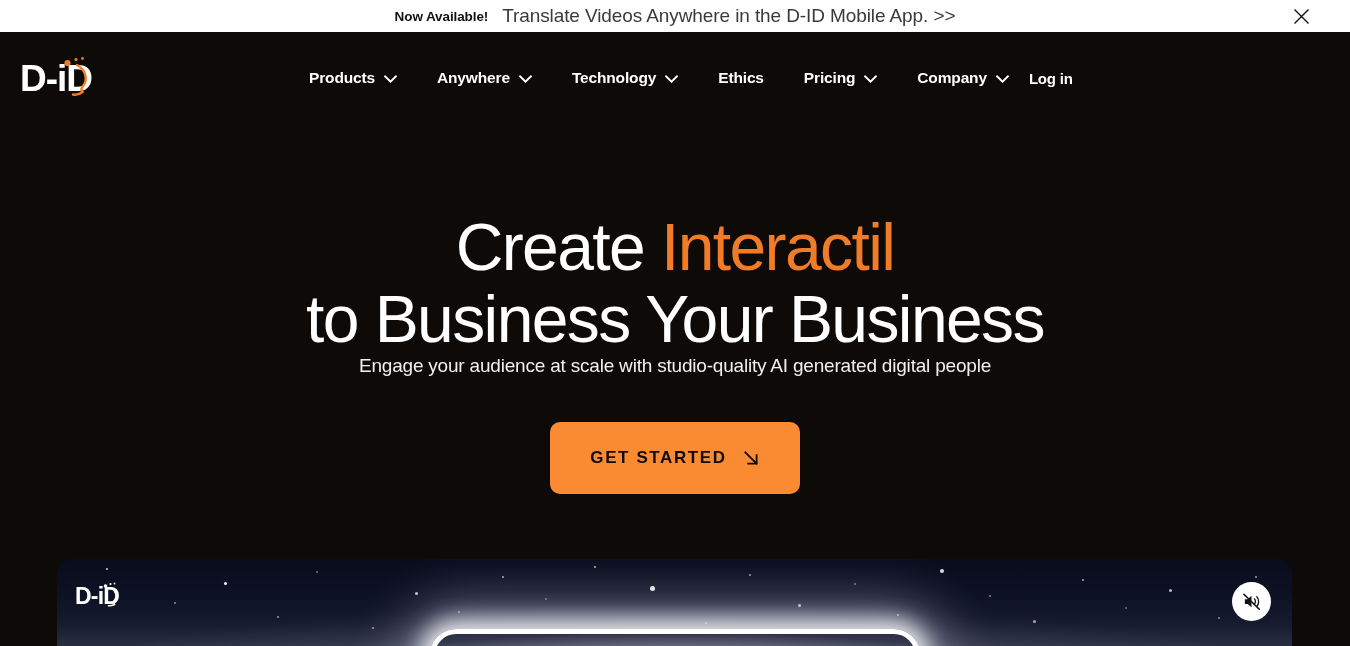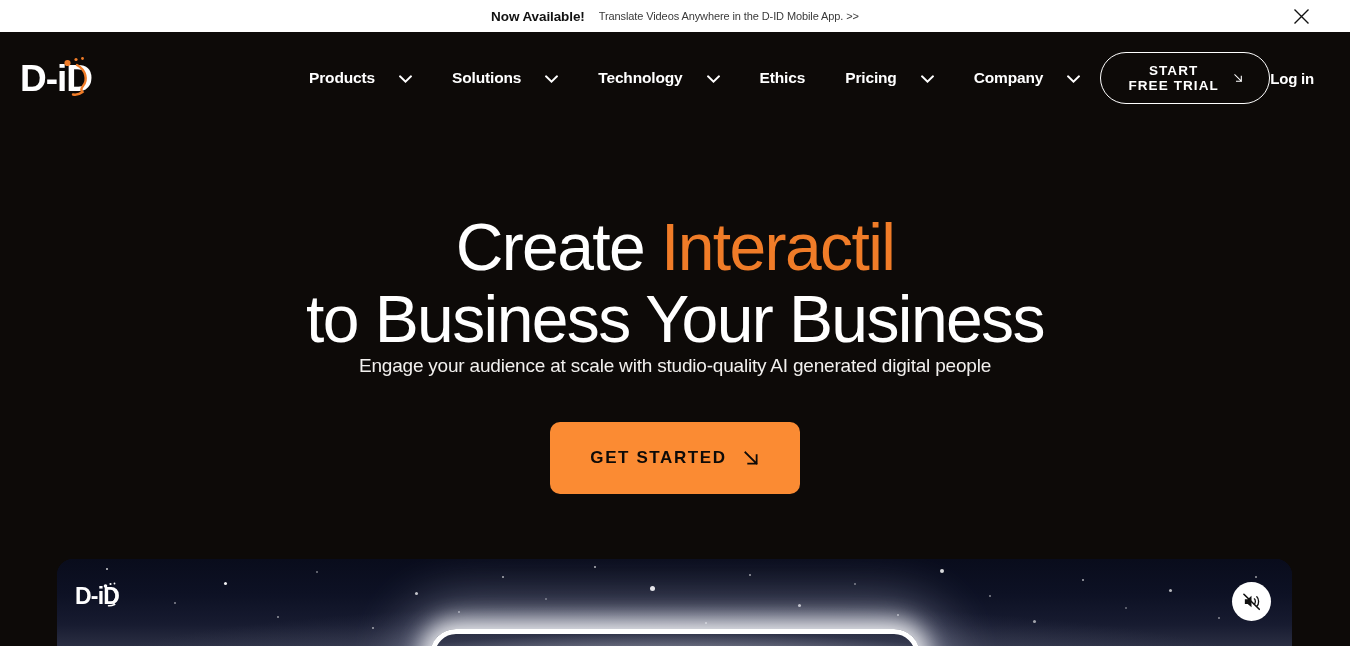--- a/index.html
+++ b/index.html
@@ -20,21 +20,21 @@
     justify-content:center;
     gap:14px;
   }
   .announce-strong{
     font-size:13.5px;
     font-weight:700;
     color:#111111;
     letter-spacing:-0.1px;
   }
   .announce-text{
-    font-size:11px;
+    font-size:19px;
     font-weight:400;
     color:#3a3a3a;
     letter-spacing:-0.1px;
     text-decoration:none;
   }
   .announce-close{
     position:absolute;
     right:38px; top:50%;
     transform:translateY(-50%);
     width:22px; height:22px;
@@ -63,21 +63,21 @@
 
   .nav{
     display:flex;
     align-items:center;
     gap:0px;
     margin-left:197px;
   }
   .nav-item{
     display:flex;
     align-items:center;
-    gap:24px;
+    gap:9px;
     padding:10px 20px;
     color:#ffffff;
     font-size:15.5px;
     font-weight:600;
     letter-spacing:-0.15px;
     cursor:pointer;
     white-space:nowrap;
   }
   .chev{ display:block; margin-top:2px; }
 
@@ -228,21 +228,21 @@
   </div>
 
   <nav class="nav">
     <div class="nav-item">
       <span>Products</span>
       <svg class="chev" width="13" height="8" viewBox="0 0 13 8">
         <path d="M1 1.3 L6.5 6.7 L12 1.3" stroke="#fff" stroke-width="1.9" fill="none" stroke-linecap="round"></path>
       </svg>
     </div>
     <div class="nav-item">
-      <span>Solutions</span>
+      <span>Anywhere</span>
       <svg class="chev" width="13" height="8" viewBox="0 0 13 8">
         <path d="M1 1.3 L6.5 6.7 L12 1.3" stroke="#fff" stroke-width="1.9" fill="none" stroke-linecap="round"></path>
       </svg>
     </div>
     <div class="nav-item">
       <span>Technology</span>
       <svg class="chev" width="13" height="8" viewBox="0 0 13 8">
         <path d="M1 1.3 L6.5 6.7 L12 1.3" stroke="#fff" stroke-width="1.9" fill="none" stroke-linecap="round"></path>
       </svg>
     </div>
@@ -256,26 +256,20 @@
       </svg>
     </div>
     <div class="nav-item">
       <span>Company</span>
       <svg class="chev" width="13" height="8" viewBox="0 0 13 8">
         <path d="M1 1.3 L6.5 6.7 L12 1.3" stroke="#fff" stroke-width="1.9" fill="none" stroke-linecap="round"></path>
       </svg>
     </div>
   </nav>
 
-  <button class="trial-btn">
-    <span>START FREE TRIAL</span>
-    <svg width="16" height="16" viewBox="0 0 16 16">
-      <path d="M3 3 L13 13 M13 5.5 L13 13 L5.5 13" stroke="#fff" stroke-width="1.7" fill="none" stroke-linecap="square"></path>
-    </svg>
-  </button>
 
   <div class="login">Log in</div>
 </div>
 
 <div class="hero">
   <h1 class="headline">
     <span><span>Create </span><span class="accent">Interactil</span></span><br>
     <span>to Business Your Business</span>
   </h1>
   <p class="subhead">Engage your audience at scale with studio-quality AI generated digital people</p>

